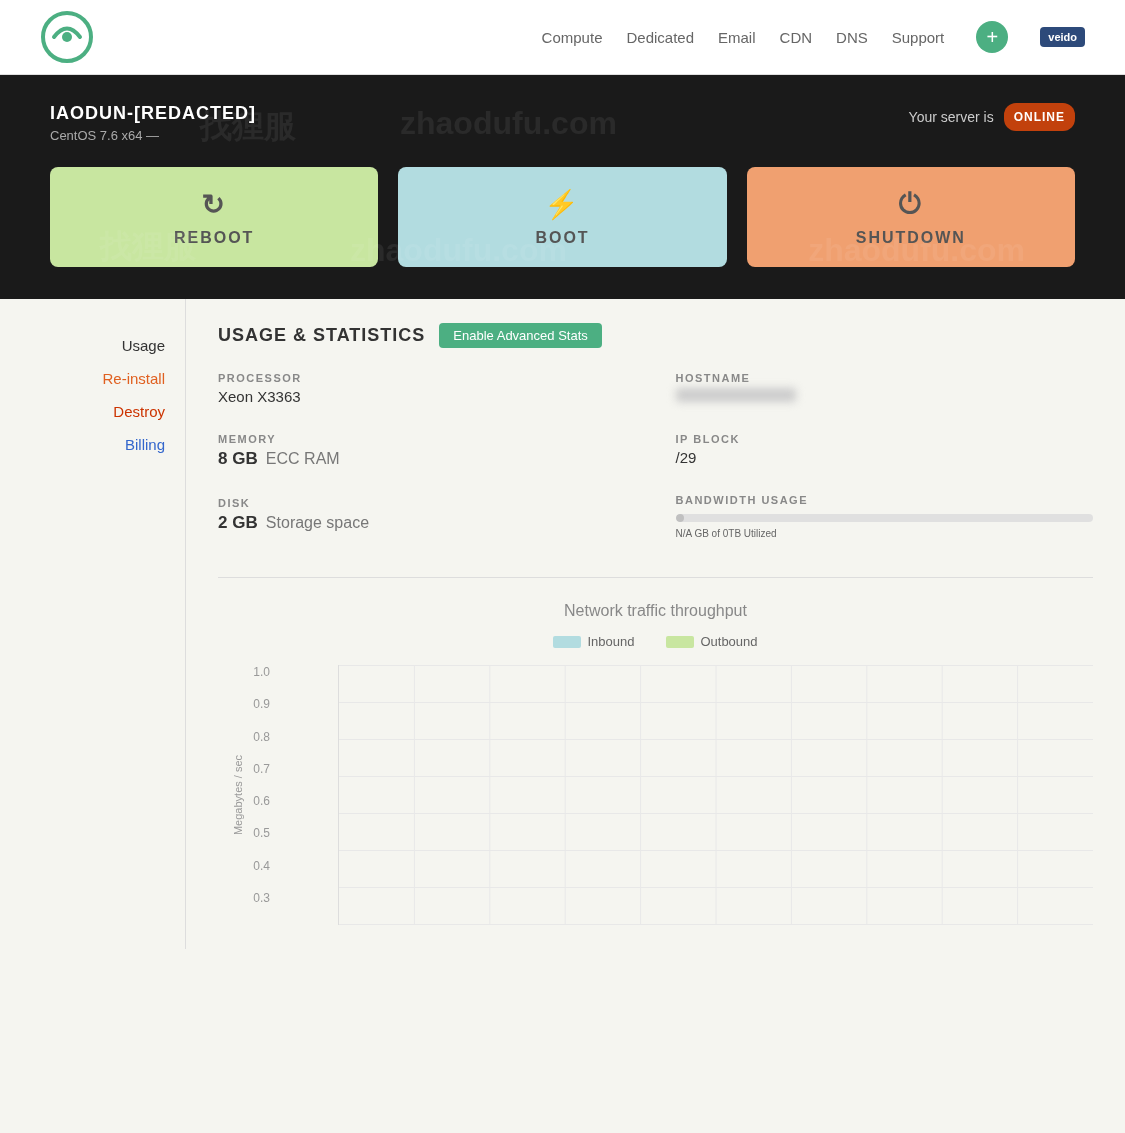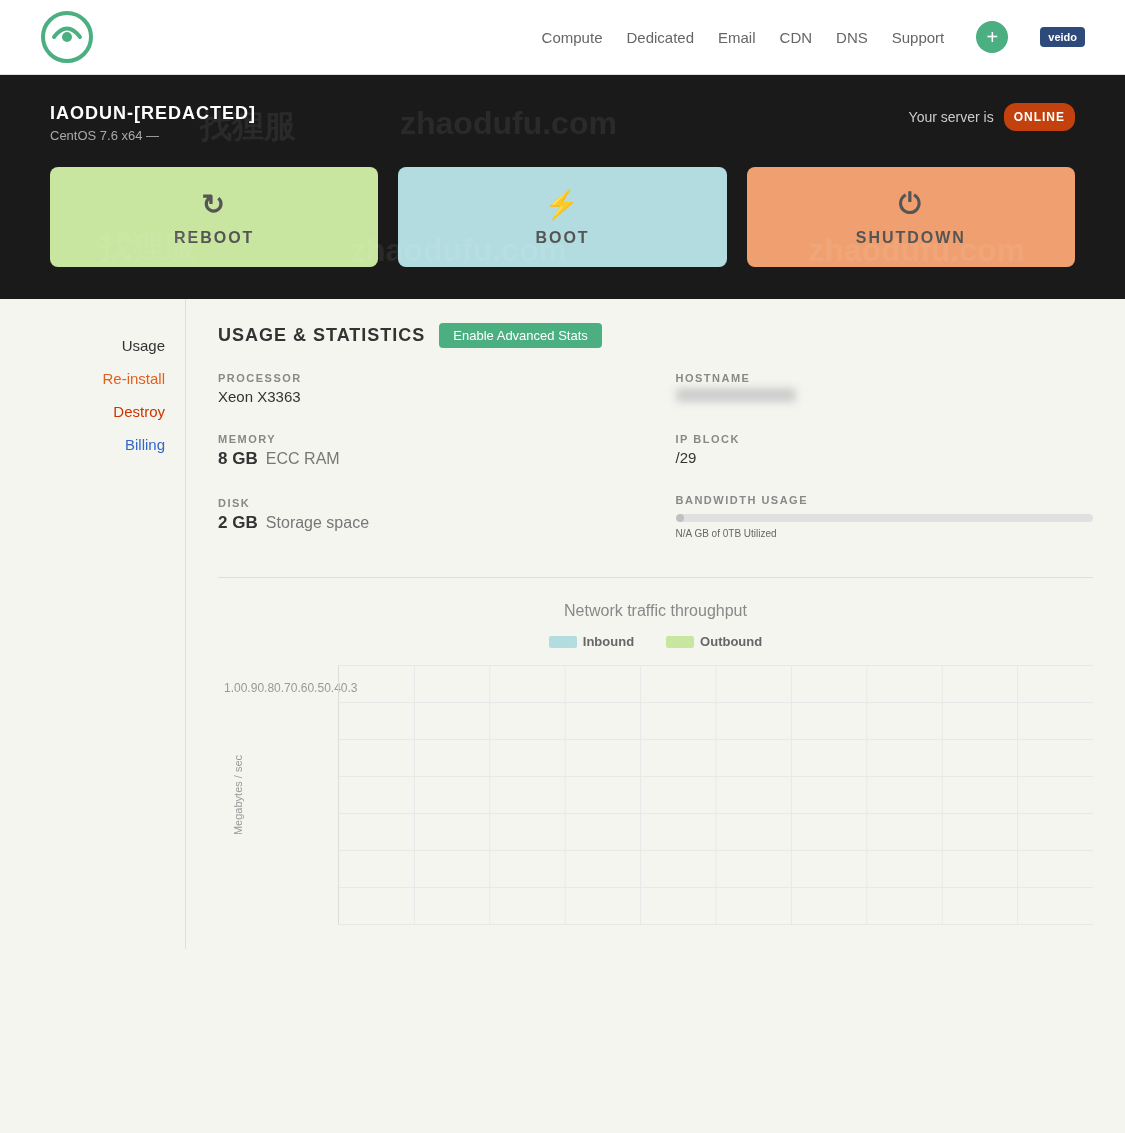--- a/index.html
+++ b/index.html
@@ -242,21 +242,20 @@
       text-align: center;
       font-size: 16px;
       color: #888;
       margin-bottom: 14px;
     }
     .chart-legend {
       display: flex;
       justify-content: center;
       gap: 32px;
       margin-bottom: 16px;
-      font-weight: bold;
     }
     .legend-item {
       display: flex;
       align-items: center;
       gap: 6px;
       font-size: 13px;
       color: #666;
     }
     .legend-color {
       width: 28px;
@@ -421,21 +420,21 @@
           <div class="legend-color legend-inbound"></div>
           <span>Inbound</span>
         </div>
         <div class="legend-item">
           <div class="legend-color legend-outbound"></div>
           <span>Outbound</span>
         </div>
       </div>
 
       <div style="position:relative; margin-left:60px;">
-        <div style="position:absolute; left:-54px; top:16px; bottom:20px; display:flex; flex-direction:row; justify-content:space-between; font-size:12px; color:#999; text-align:right; width:46px;">
+        <div style="position:absolute; left:-54px; top:0; bottom:20px; display:flex; flex-direction:column; justify-content:space-between; font-size:12px; color:#999; text-align:right; width:46px;">
           <span>1.0</span>
           <span>0.9</span>
           <span>0.8</span>
           <span>0.7</span>
           <span>0.6</span>
           <span>0.5</span>
           <span>0.4</span>
           <span>0.3</span>
         </div>
         <div style="position:absolute; left:-80px; top:50%; transform:translateY(-50%) rotate(-90deg); font-size:11px; color:#999; white-space:nowrap;">Megabytes / sec</div>

